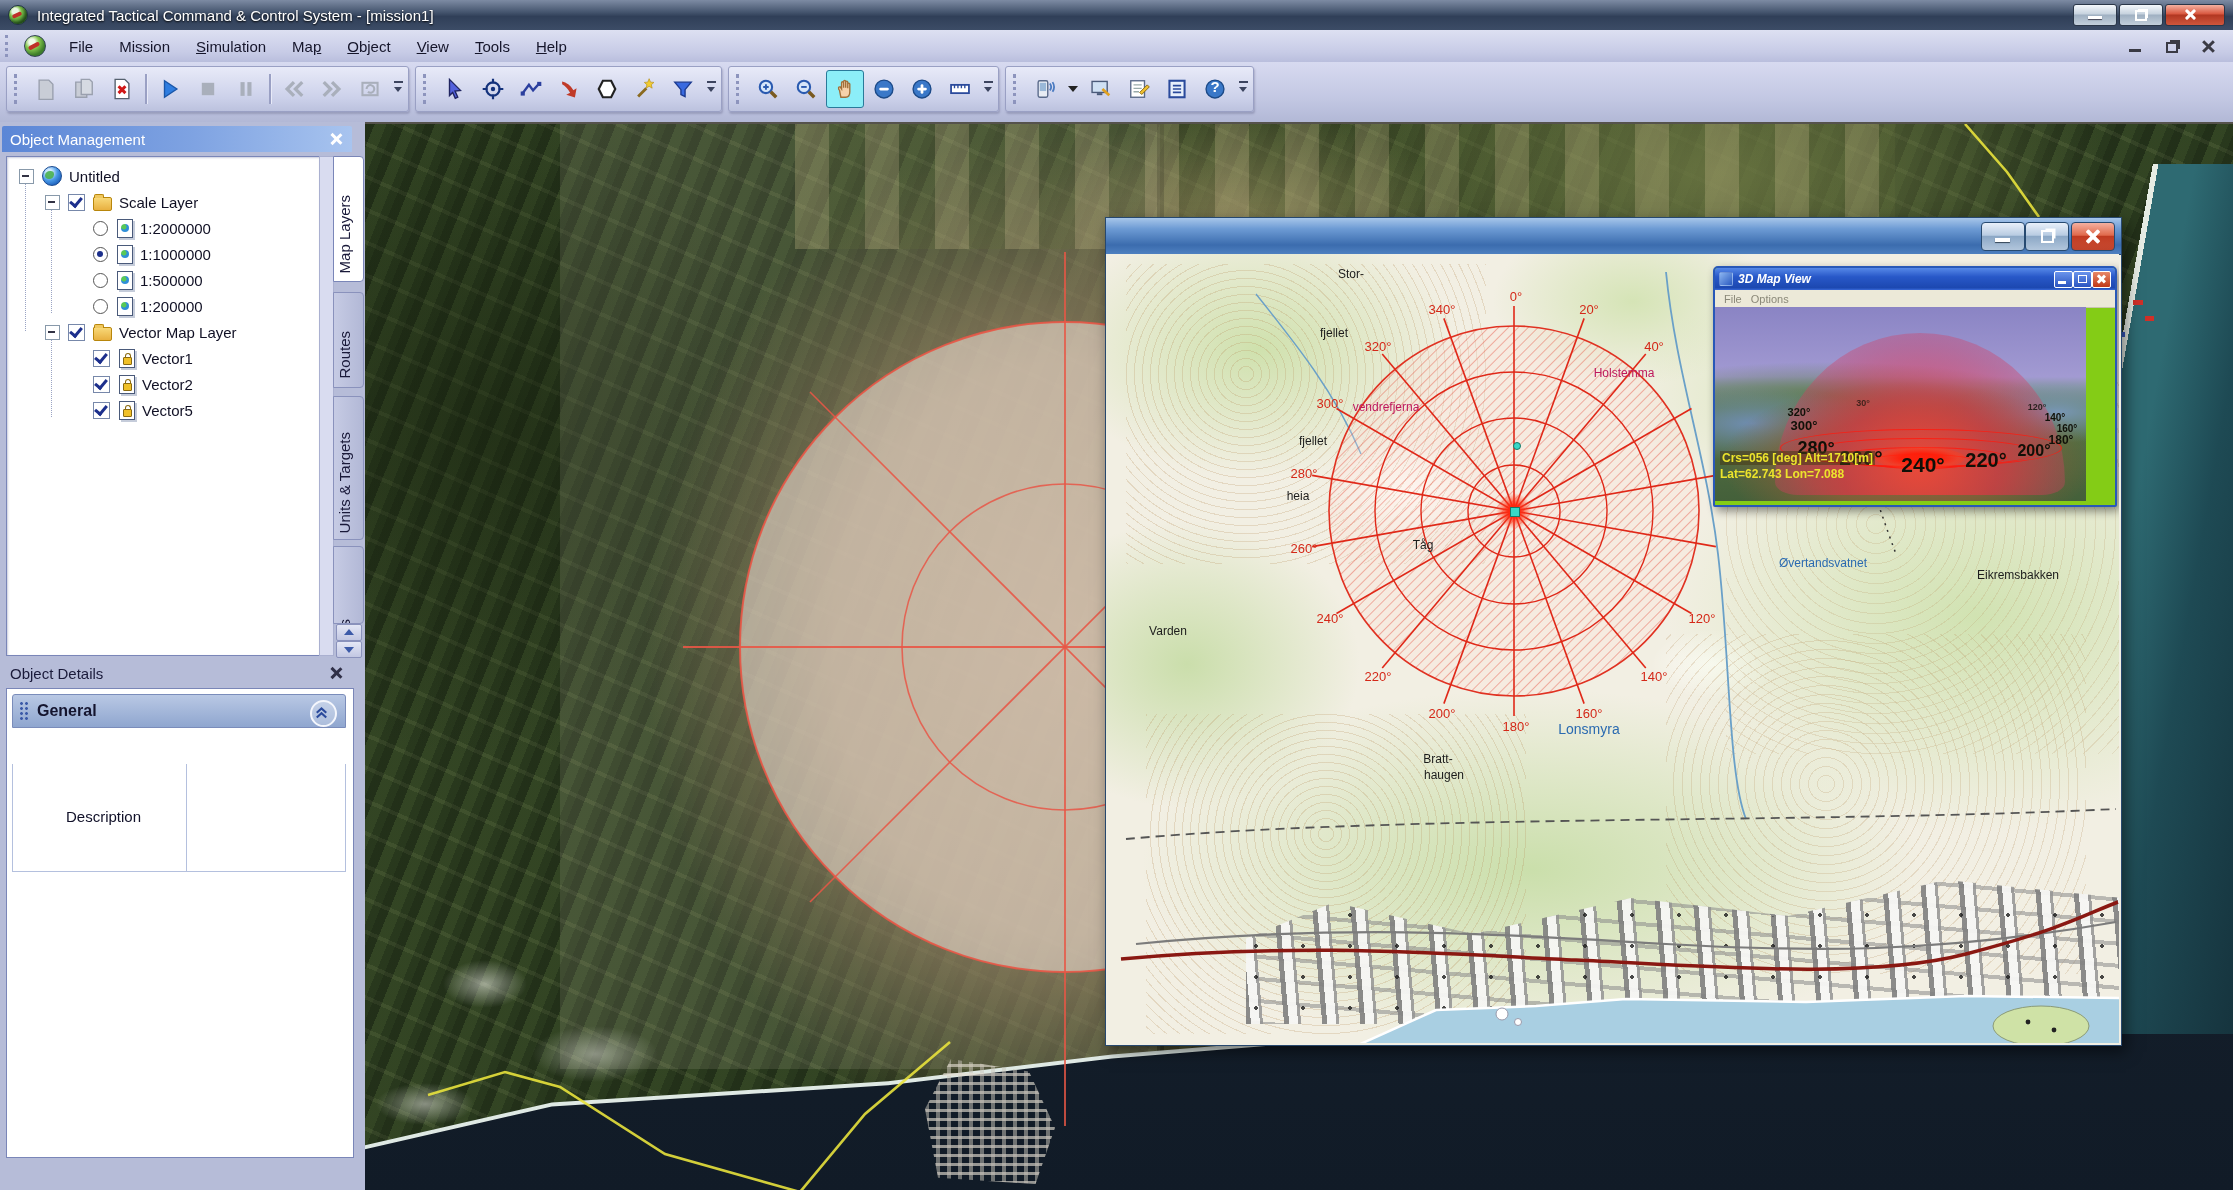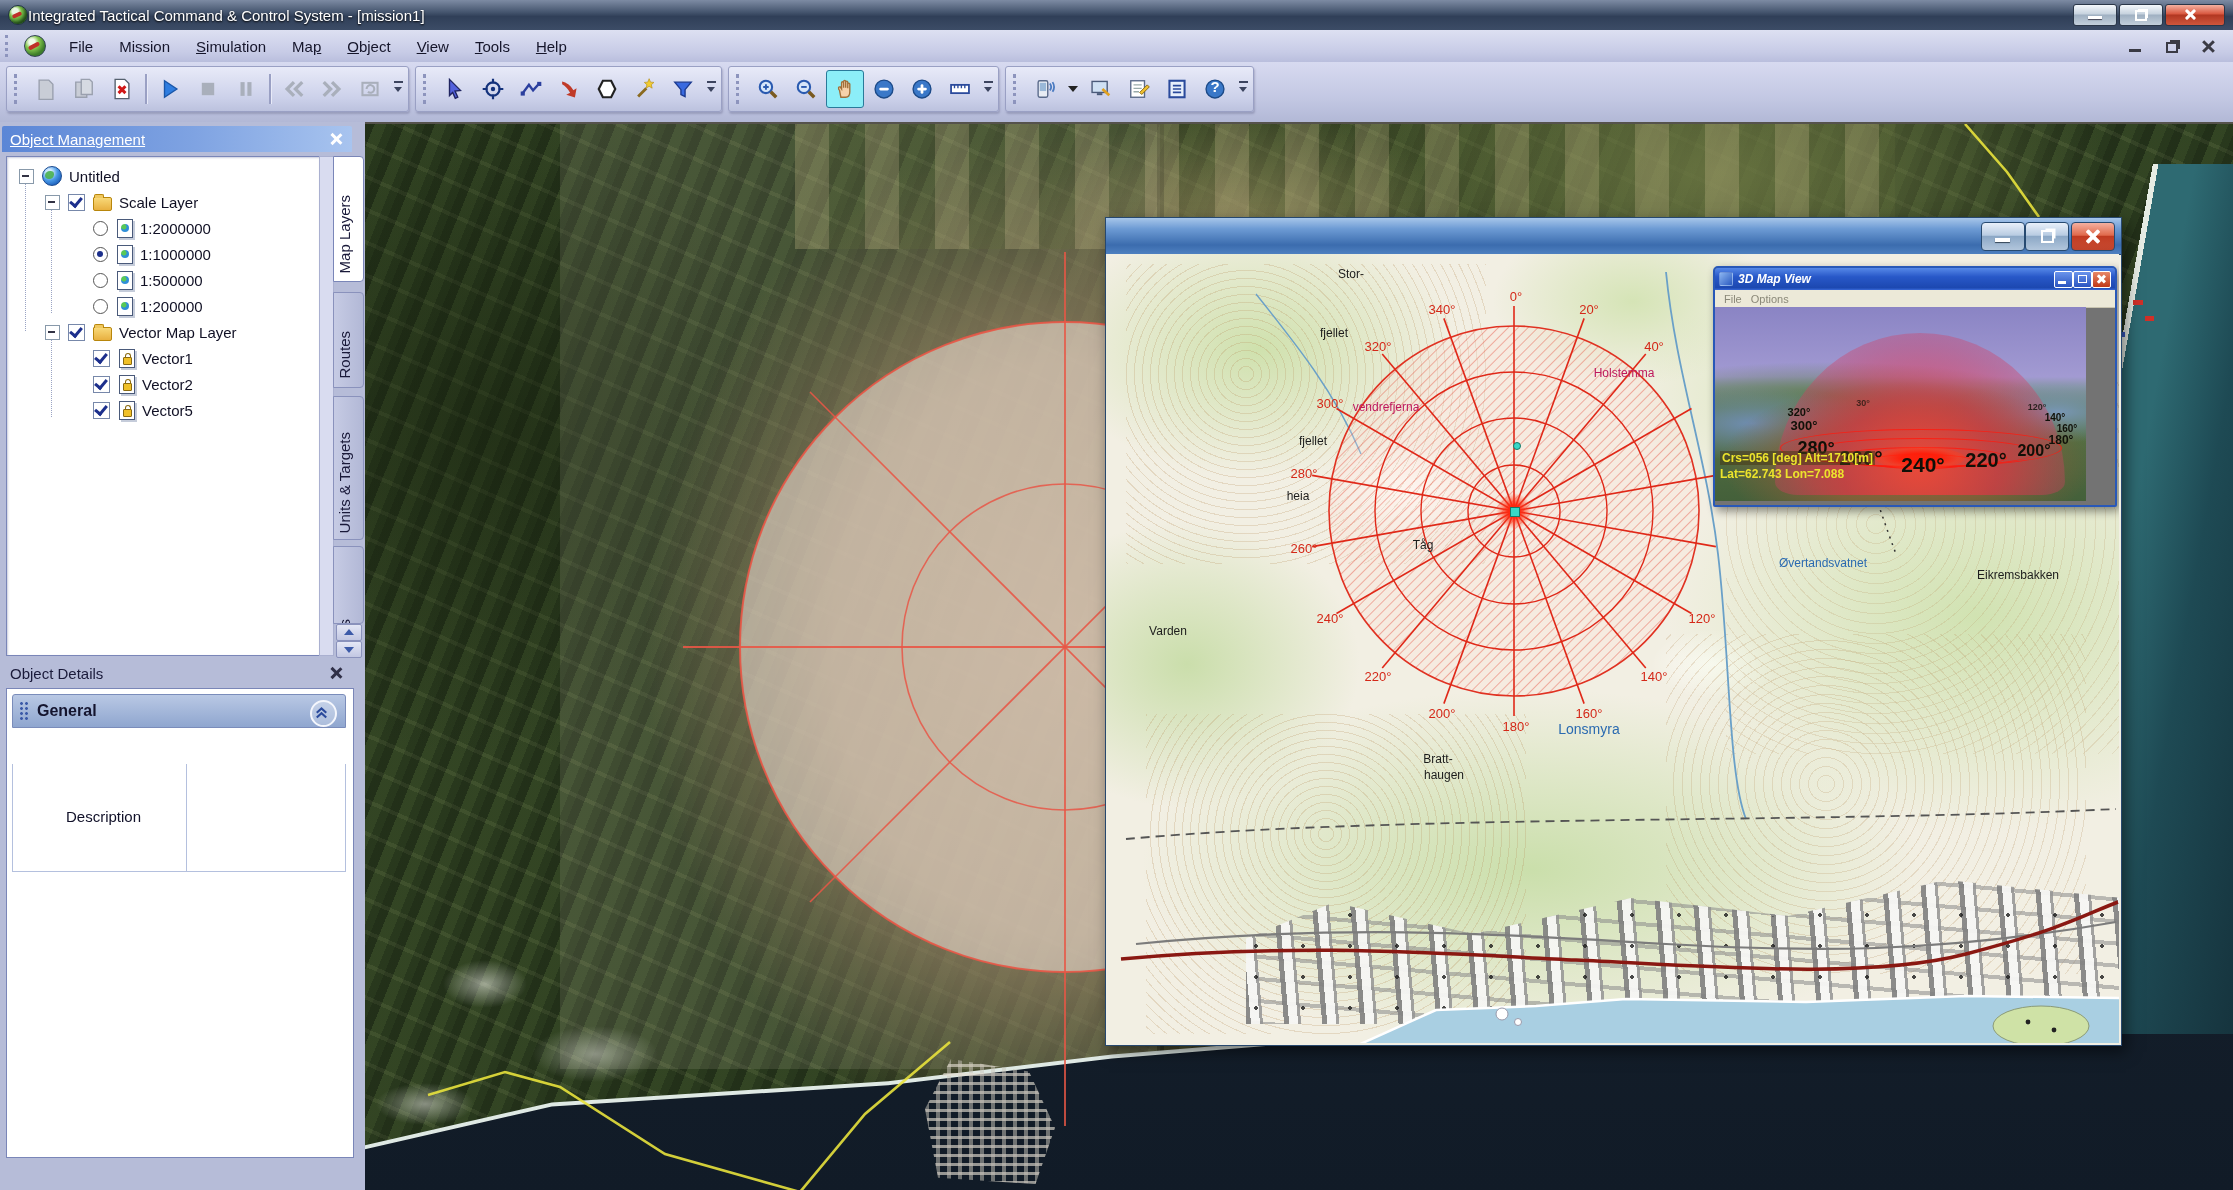--- a/index.html
+++ b/index.html
@@ -9,21 +9,21 @@
 
   
   #titlebar{left:0;top:0;width:2233px;height:30px;
     background:linear-gradient(180deg,#7d8ba3 0%,#46566f 40%,#303f58 55%,#3c4c66 100%);
     border-bottom:1px solid #1d2736;display:flex;align-items:center;color:#fff;}
   #app-icon{width:18px;height:18px;margin-left:8px;border-radius:50%;
     background:radial-gradient(circle at 35% 30%,#eaf6e2 0 3px,#7ec04a 6px,#3a7a28 12px);
     border:1px solid #234;box-shadow:inset -2px -2px 3px rgba(0,0,0,.4);}
   #app-icon::after{content:"";position:absolute;width:10px;height:4px;margin:7px 0 0 3px;
     background:#c03028;border-radius:2px;transform:rotate(-25deg);}
-  #title-text{margin-left:0;font-size:15px;text-shadow:0 1px 2px #000;}
+  #title-text{margin-left:9px;font-size:15px;text-shadow:0 1px 2px #000;}
   .winbtn{height:20px;border-radius:3px;border:1px solid #2a3648;margin-left:2px;position:relative;
     background:linear-gradient(180deg,#f4f8fc 0%,#c6d2de 45%,#9fb0c2 50%,#c3cfdb 100%);}
   .winbtn.close{background:linear-gradient(180deg,#f4b0a0 0%,#d8573f 45%,#b13722 50%,#d0563c 100%);}
   #win-controls{position:absolute;right:8px;top:4px;display:flex;}
   .winbtn.min{width:42px}.winbtn.max{width:42px}.winbtn.close{width:58px}
   .winbtn.min::after{content:"";position:absolute;left:14px;top:11px;width:14px;height:3px;background:#fff;box-shadow:0 1px 1px #445;}
   .winbtn.max::after{content:"";position:absolute;left:15px;top:5px;width:8px;height:7px;border:2px solid #fff;background:transparent;box-shadow:2px -2px 0 -1px #fff;}
   .winbtn.close::before,.winbtn.close::after{content:"";position:absolute;left:23px;top:3px;width:3px;height:13px;background:#fff;border-radius:1px;}
   .winbtn.close::before{transform:rotate(45deg);} .winbtn.close::after{transform:rotate(-45deg);}
 
@@ -191,21 +191,21 @@
   .deg-label{position:absolute;transform:translate(-50%,-50%);font-size:13px;color:#d42818;white-space:nowrap;}
   .place-label{position:absolute;transform:translate(-50%,-50%);font-size:12px;color:#1c1c1c;white-space:nowrap;}
   .place-label.water{color:#2a6ab0;font-size:14px;}
   .place-label.purple{color:#be185d;}
   #topo-redglow{left:390px;top:239px;width:36px;height:36px;border-radius:50%;
     background:radial-gradient(circle,rgba(255,40,16,.95) 0 6px,rgba(255,60,30,.5) 12px,transparent 18px);}
   .cyan-dot{position:absolute;width:8px;height:8px;background:#38d8c8;border:1px solid #187868;}
 
   
   #v3d{left:607px;top:12px;width:400px;height:237px;border:2px solid #2858b8;border-radius:5px 5px 2px 2px;
-    background:#737373;box-shadow:3px 4px 10px rgba(0,0,0,.45);overflow:hidden;}
+    background:#84cc16;box-shadow:3px 4px 10px rgba(0,0,0,.45);overflow:hidden;}
   #v3d-title{left:0;top:0;width:100%;height:22px;
     background:linear-gradient(180deg,#5688e8 0%,#2858c8 40%,#1c48b0 90%,#3868d8 100%);
     display:flex;align-items:center;color:#fff;font-size:12px;font-weight:bold;font-style:italic;}
   #v3d-icon{width:12px;height:12px;margin:0 5px 0 4px;background:linear-gradient(135deg,#8ab4f0,#2a5ac0);border:1px solid #fff3;border-radius:2px;}
   .v3d-btn{position:absolute;top:3px;width:17px;height:15px;border-radius:2px;border:1px solid #fff;
     background:linear-gradient(180deg,#6a94ec,#2a54c0);}
   .v3d-btn.close{background:linear-gradient(180deg,#e88868,#c03818);}
   .v3d-btn.min::after{content:"";position:absolute;left:3px;top:9px;width:8px;height:2.5px;background:#fff;}
   .v3d-btn.max::after{content:"";position:absolute;left:3.5px;top:3px;width:7px;height:6px;border:1.8px solid #fff;}
   .v3d-btn.close::before,.v3d-btn.close::after{content:"";position:absolute;left:7px;top:2px;width:2.5px;height:10px;background:#fff;}
@@ -439,21 +439,21 @@
             <circle cx="8" cy="8" r="6.5" fill="#3a78c8" stroke="#1c4a88"></circle>
           </svg>
           <span class="help-glyph">?</span>
         </div>
       <div class="tb-chevron"></div>
     </div>
   </div>
 
   <div id="dock" class="abs">
 
-    <div class="panel-header-active abs" style="top:4px;text-decoration:underline;">
+    <div class="panel-header-active abs" style="top:4px;">
       <span>Object Management</span>
       <div class="close-x"></div>
     </div>
 
     <div id="tree-box" class="abs" style="top:34px;left:6px;">
       <div class="dotline" style="left:18px;top:26px;height:148px;"></div>
       <div class="dotline" style="left:44px;top:52px;height:104px;"></div>
       <div class="dotline" style="left:44px;top:182px;height:78px;"></div>
       <div class="trow" style="left:12px;top:6px;">
         <div class="expander"></div>

